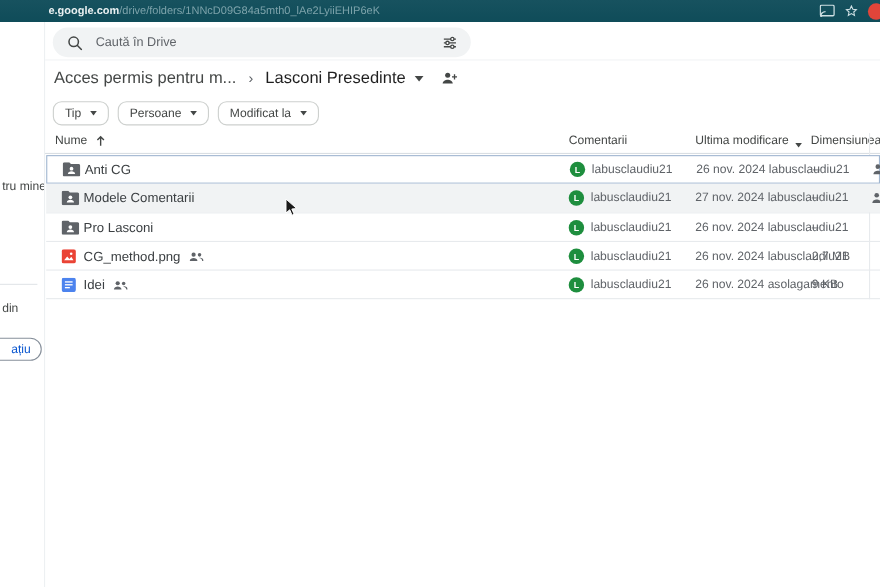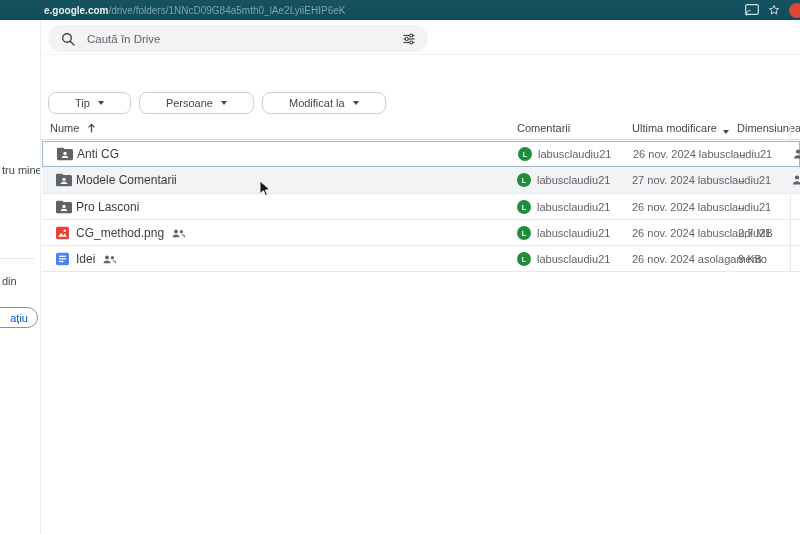--- a/index.html
+++ b/index.html
@@ -50,21 +50,21 @@
   .bc-parent { font-size:15px; color:#444746; }
   .bc-sep { font-size:13px; color:#5f6368; margin:0 11px; }
   .bc-current { font-size:15px; color:#1f1f1f; }
   .caret { width:0; height:0; border-left:4px solid transparent; border-right:4px solid transparent; border-top:5px solid #444746; display:inline-block; }
   .bc-caret { margin-left:8px; margin-top:2px; }
   .bc-share { margin-left:16px; display:flex; }
   
   .chips { position:absolute; top:72px; left:48px; display:flex; gap:8px; }
   .chip {
     height:22px; border:1px solid #cdd0ce; border-radius:8px; background:#fff;
-    display:flex; align-items:center; padding:0 26px; font-size:11px; color:#444746;
+    display:flex; align-items:center; padding:0 10px; font-size:11px; color:#444746;
   }
   .chip .caret { border-left-width:3.5px; border-right-width:3.5px; border-top-width:4.5px; margin-left:8px; }
   
   .thead { position:absolute; top:100px; left:0; right:0; height:19px; font-size:11px; color:#444746; }
   .th { position:absolute; top:2px; white-space:nowrap; }
   .th-name { left:50px; }
   .th-sort { position:absolute; left:87px; top:3px; }
   .th-owner { left:517px; }
   .th-mod { left:632px; display:flex; align-items:flex-end; }
   .th-mod .caret { border-left-width:3.5px; border-right-width:3.5px; border-top-width:4.5px; margin-left:6px; }
@@ -137,20 +137,33 @@
             <line x1="1.5" y1="10.5" x2="12.5" y2="10.5"></line>
             <circle cx="9.2" cy="3.5" r="1.5"></circle>
             <circle cx="4.8" cy="7" r="1.5"></circle>
             <circle cx="9.2" cy="10.5" r="1.5"></circle>
           </g>
         </svg>
     </span>
   </div>
   <div class="header-shadow"></div>
 
+  <div class="breadcrumb">
+    <span class="bc-parent">Acces permis pentru m...</span>
+    <span class="bc-sep">›</span>
+    <span class="bc-current">Lasconi Presedinte</span>
+    <span class="caret bc-caret"></span>
+    <span class="bc-share">
+      <svg width="15" height="12" viewBox="0 0 15 12" fill="#444746">
+          <circle cx="6" cy="3.4" r="2.3"></circle>
+          <path d="M1.4 11c0-2.4 2.7-3.5 4.6-3.5s4.6 1.1 4.6 3.5z"></path>
+          <path d="M11.6 2.6h1.2v1.7h1.7v1.2h-1.7v1.7h-1.2V5.5H9.9V4.3h1.7z"></path>
+        </svg>
+    </span>
+  </div>
 
   <div class="chips">
     <div class="chip">
         <span>Tip</span>
         <span class="caret"></span>
       </div>
     <div class="chip">
         <span>Persoane</span>
         <span class="caret"></span>
       </div>

